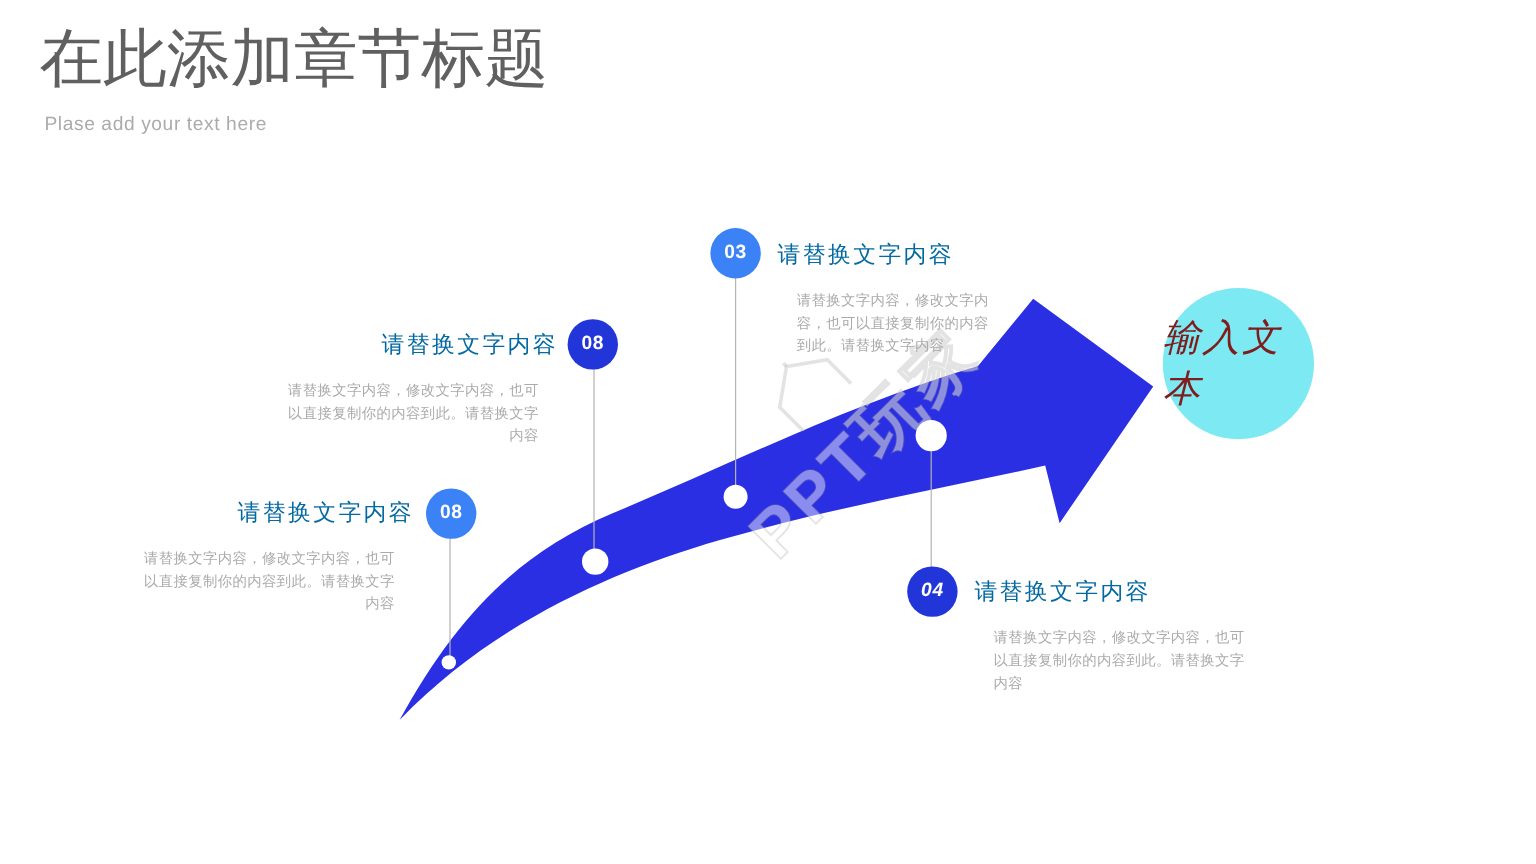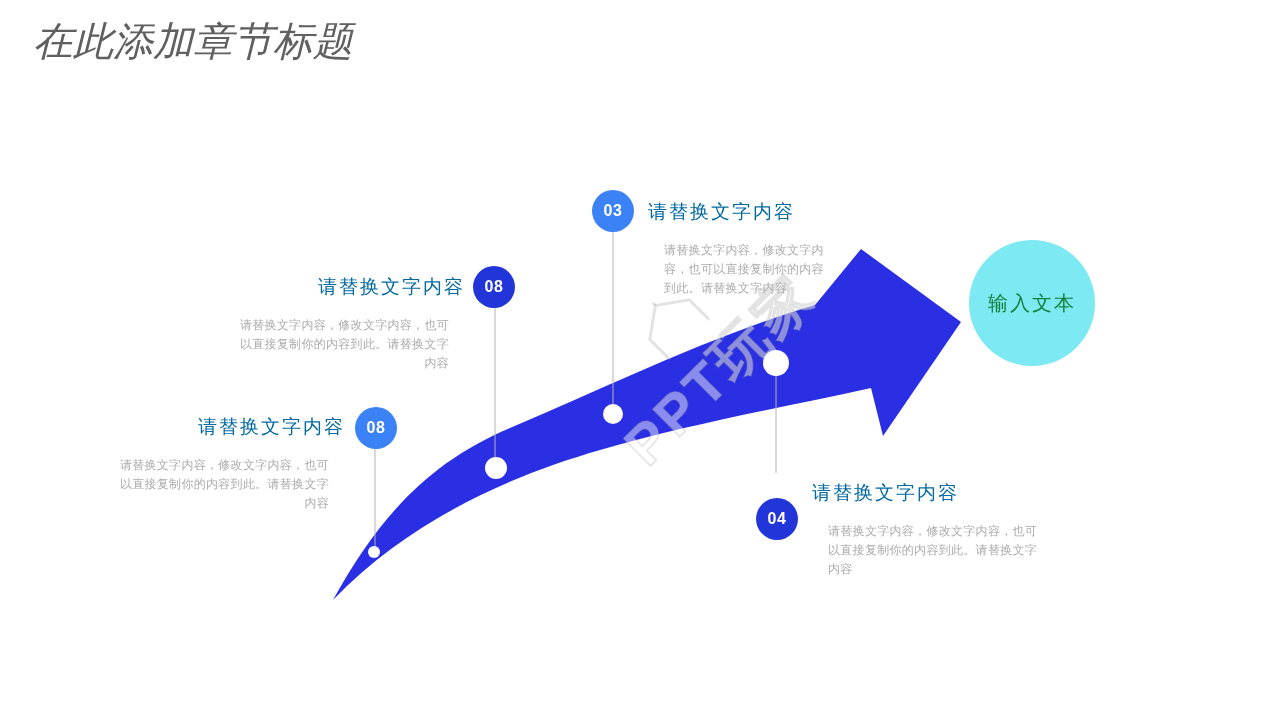--- a/index.html
+++ b/index.html
@@ -2,21 +2,21 @@
 <html><head>
 <meta charset="utf-8">
 <style>
   html,body{margin:0;padding:0;background:#fff;}
   .slide{
     position:relative;width:1280px;height:720px;background:#ffffff;
     overflow:hidden;font-family:"Liberation Sans",sans-serif;
   }
   
   .hdr{position:absolute;left:33px;top:14px;z-index:6;}
-  .hdr h1{margin:0;font-size:40px;font-weight:400;color:#606060;letter-spacing:0;font-style:italic;}
+  .hdr h1{margin:0;font-size:53px;font-weight:400;color:#606060;letter-spacing:0;}
   .hdr .sub{margin:9px 0 0 4px;font-size:16px;color:#ABABAB;letter-spacing:0.5px;}
   
   .arrow-layer{position:absolute;left:0;top:0;z-index:1;}
   .overlay-layer{position:absolute;left:0;top:0;z-index:3;}
   .arrow-path{fill:#2B2FE4;}
   .conn{stroke:#B3B3B3;stroke-width:1;}
   .dot{fill:#ffffff;}
   
   .watermark{
     position:absolute;left:520px;top:222px;width:360px;height:256px;z-index:2;
@@ -33,44 +33,45 @@
   .numcircle{
     position:absolute;width:42px;height:42px;border-radius:50%;z-index:4;
     display:flex;align-items:center;justify-content:center;
     color:#fff;font-size:16px;font-weight:600;letter-spacing:0.5px;
   }
   .cyan{background:#3b82f6;}
   .blue{background:#2235D8;}
   .c1{left:355px;top:407px;}
   .c2{left:473px;top:266px;}
   .c3{left:592px;top:190px;}
-  .c4{left:756px;top:498px;}
+  .c4{left:756px;top:472px;font-style:italic;}
   
   .item{position:absolute;z-index:4;}
   .item h3{margin:0 0 7px 0;font-size:19px;font-weight:400;color:#0369a1;letter-spacing:2px;}
   .item p{margin:16px;font-size:12px;color:#ABABAB;line-height:19px;letter-spacing:0.3px;}
   .item1{right:935px;top:414px;width:250px;text-align:right;}
   .item2{right:815px;top:274px;width:250px;text-align:right;}
   .item3{left:648px;top:199px;width:200px;text-align:left;}
   .item4{left:812px;top:480px;width:250px;text-align:left;}
   
   .center-circle{
     position:absolute;left:969px;top:240px;width:126px;height:126px;z-index:4;
     border-radius:50%;background:#7DE9F3;
     display:flex;align-items:center;justify-content:center;
   }
-  .center-circle span{color:#15803d;font-size:20px;letter-spacing:2px;}
+  .center-circle span{color:#7f1d1d;font-size:31px;letter-spacing:2px;font-style:italic;}
 </style>
 </head>
 <body>
 
 <div class="slide">
 
   <div class="hdr">
     <h1>在此添加章节标题</h1>
+    <div class="sub">Plase add your text here</div>
   </div>
 
   <svg class="arrow-layer" width="1280" height="720" viewBox="0 0 1280 720">
     <path class="arrow-path" d="M333 600
          C380 515 430 462 510 428
          C610 386 710 336 815 305
          L861 249
          L961 322
          L883 436
          L871 388

